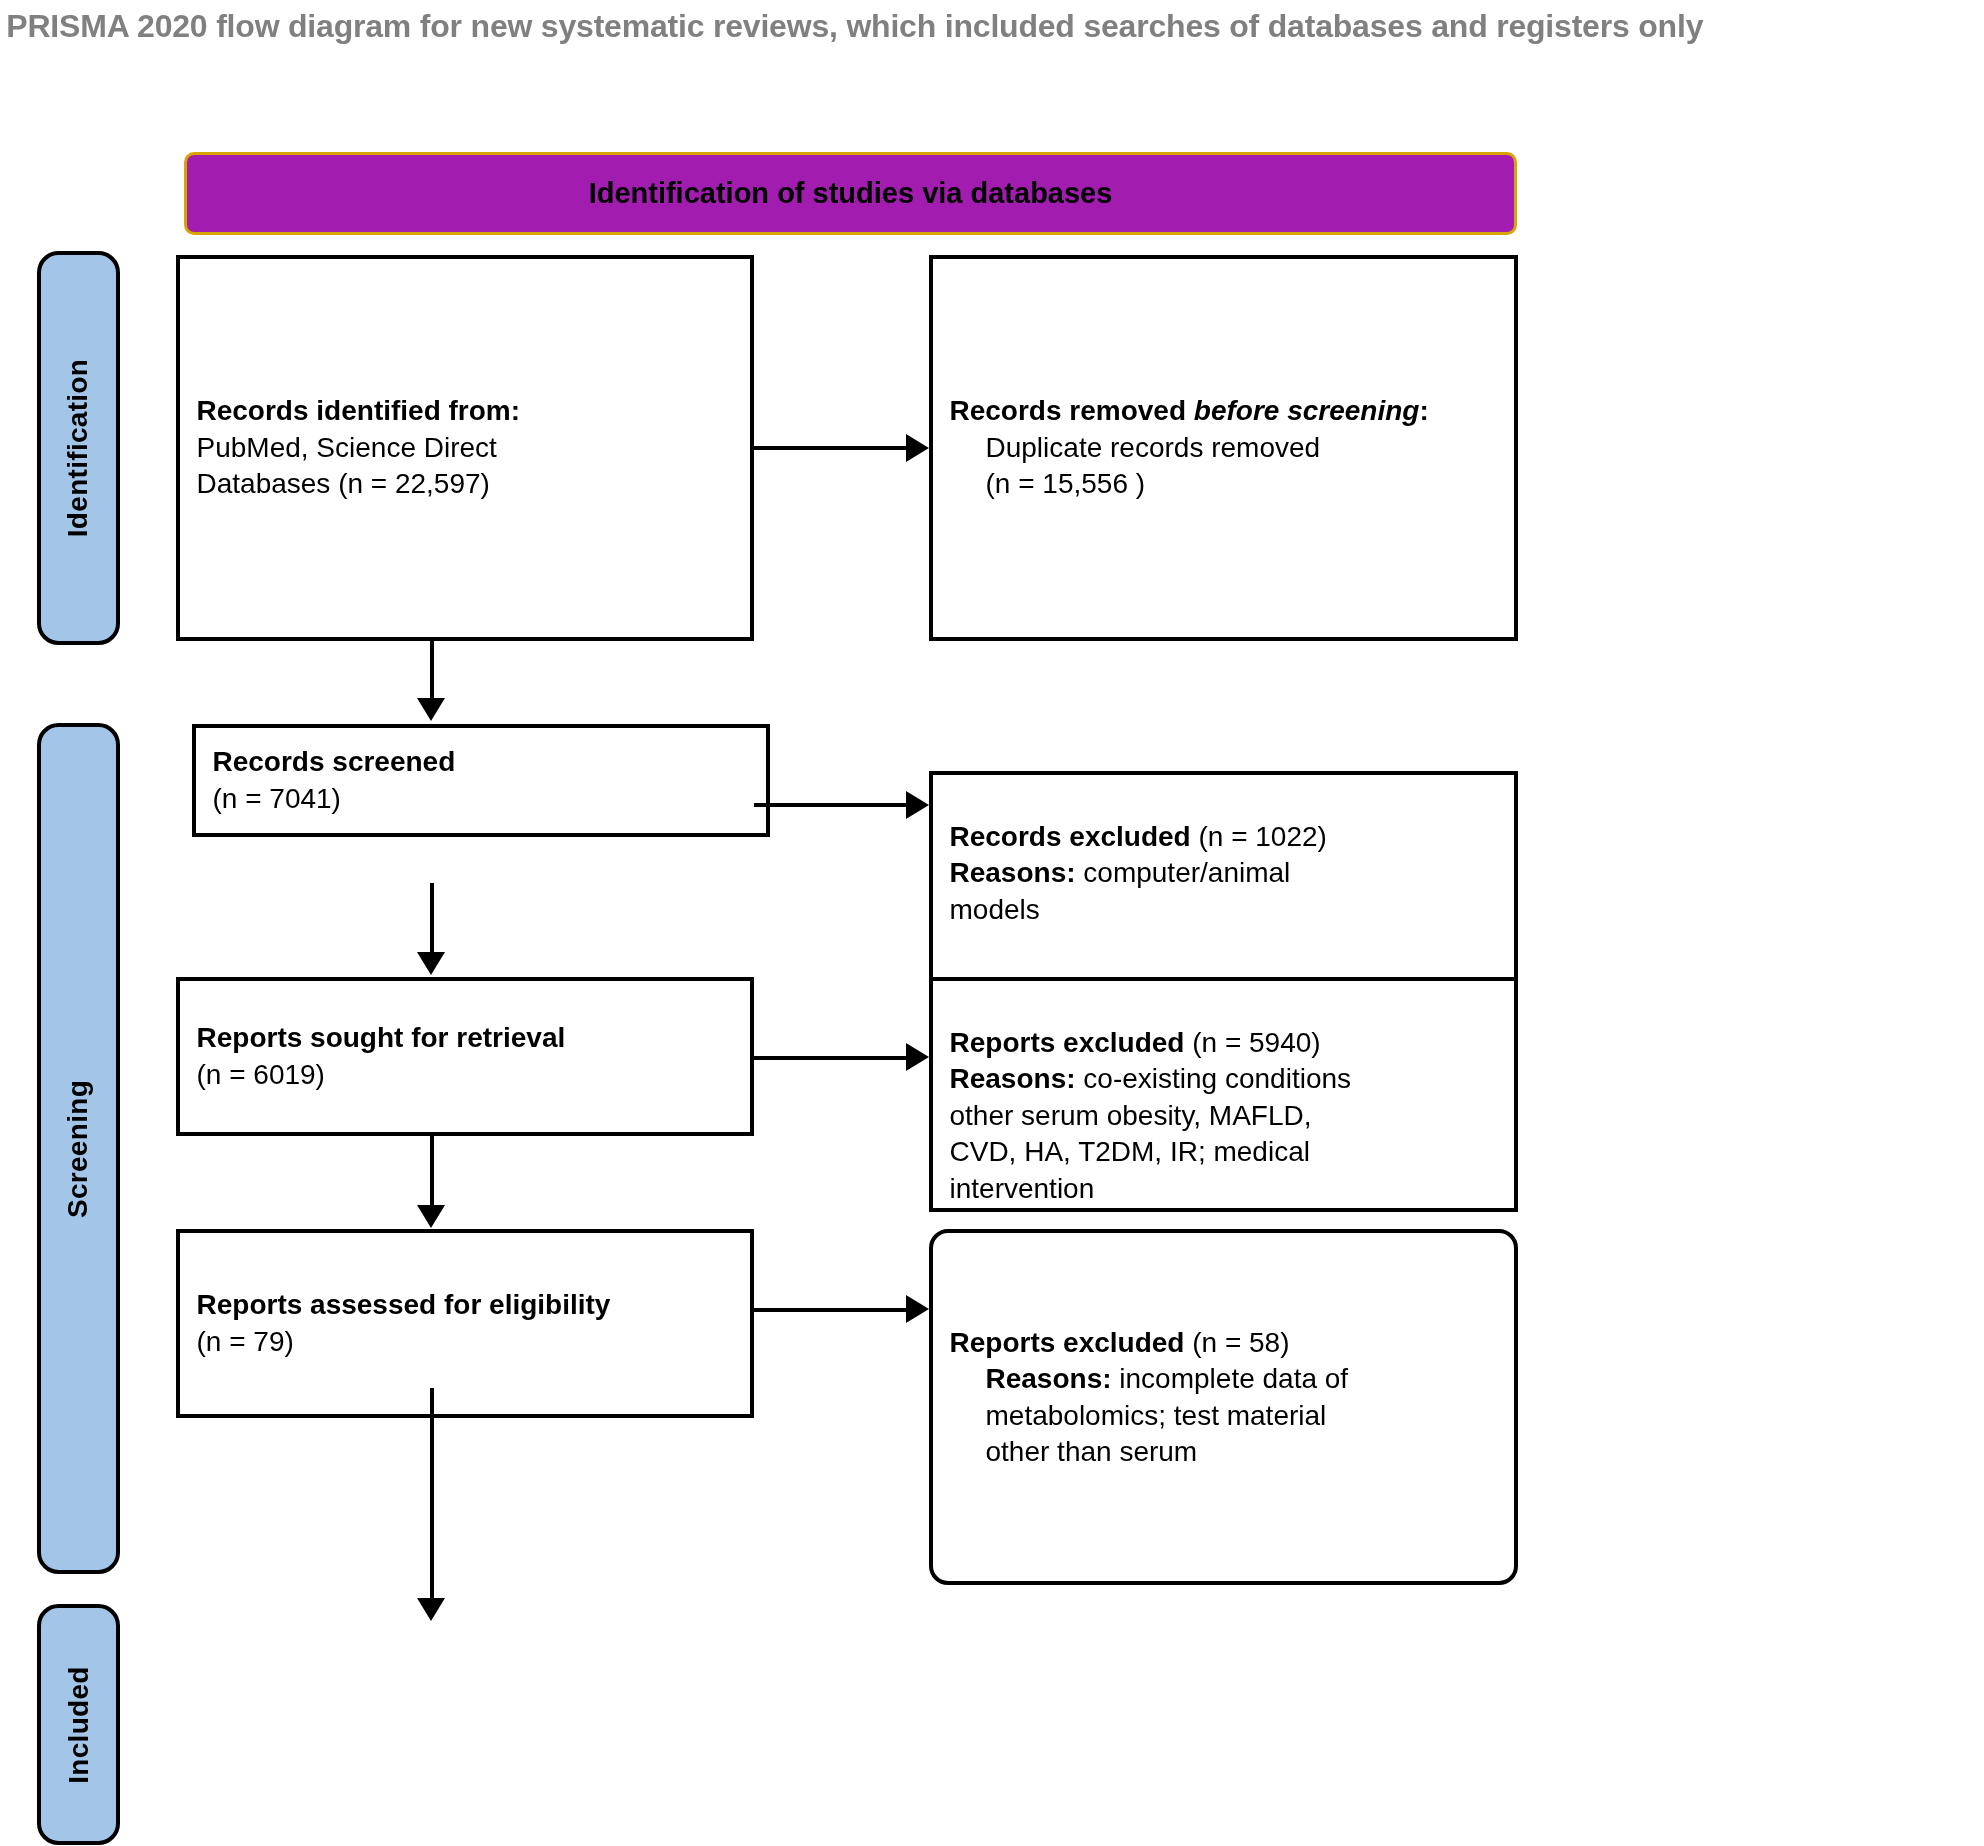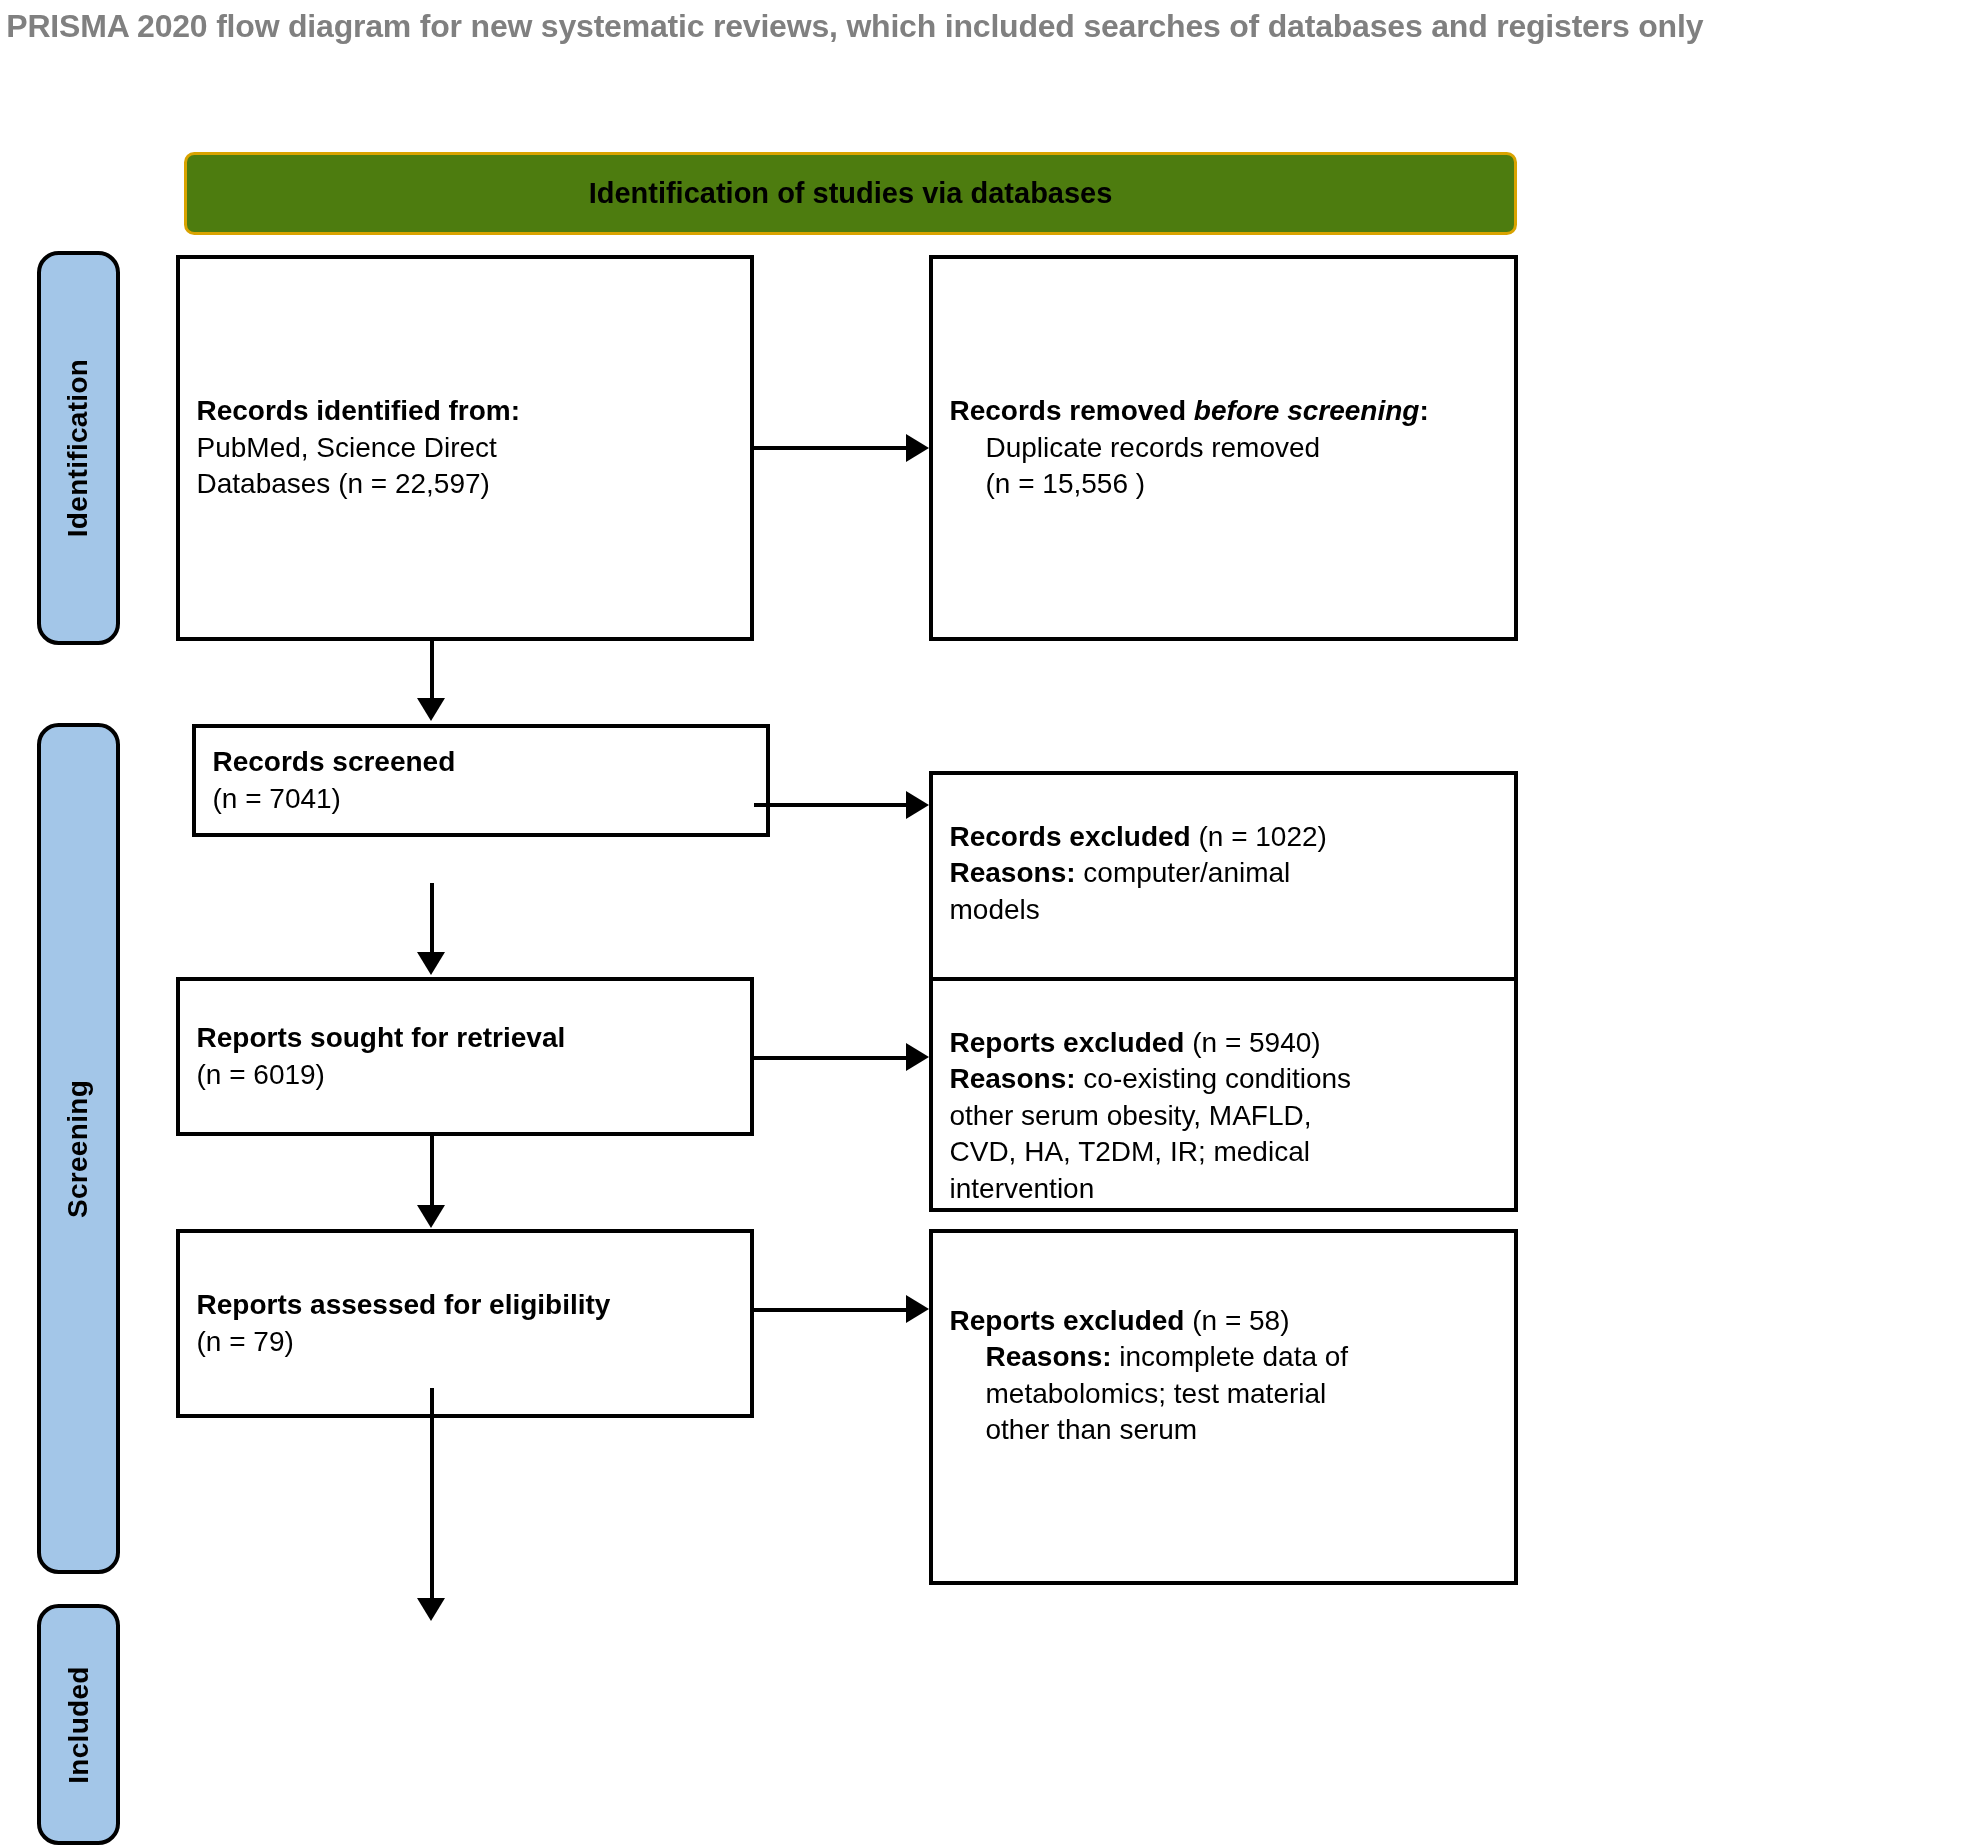--- a/index.html
+++ b/index.html
@@ -48,21 +48,21 @@
     white-space: nowrap;
     font-size: 28px;
     font-weight: bold;
     color: #000000;
     letter-spacing: 0.3px;
   }
 
   
   .banner {
     position: absolute;
-    background: #4d7c0f;
+    background: #a21caf;
     border: 3.8px solid #D9A300;
     border-radius: 10.2px;
     box-sizing: border-box;
     display: flex;
     align-items: center;
     justify-content: center;
     font-size: 29px;
     font-weight: bold;
     color: #000000;
   }
@@ -84,21 +84,21 @@
     color: #000000;
   }
   .flow-box .box-text b { font-weight: bold; }
   .flow-box .box-text i { font-style: italic; font-weight: bold; }
   .indent { display: block; padding-left: 36px; }
 
   
   .align-top     { justify-content: flex-start; }
   .pad-t-70      { padding-top: 44px; }
   .pad-t-165     { padding-top: 105px; }
-  .pad-t-205     { padding-top: 70px; }
+  .pad-t-205     { padding-top: 92px; border-radius: 19px; }
 
   
   .v-line {
     position: absolute;
     width: 3.8px;
     background: #000000;
   }
   .h-line {
     position: absolute;
     height: 3.8px;

